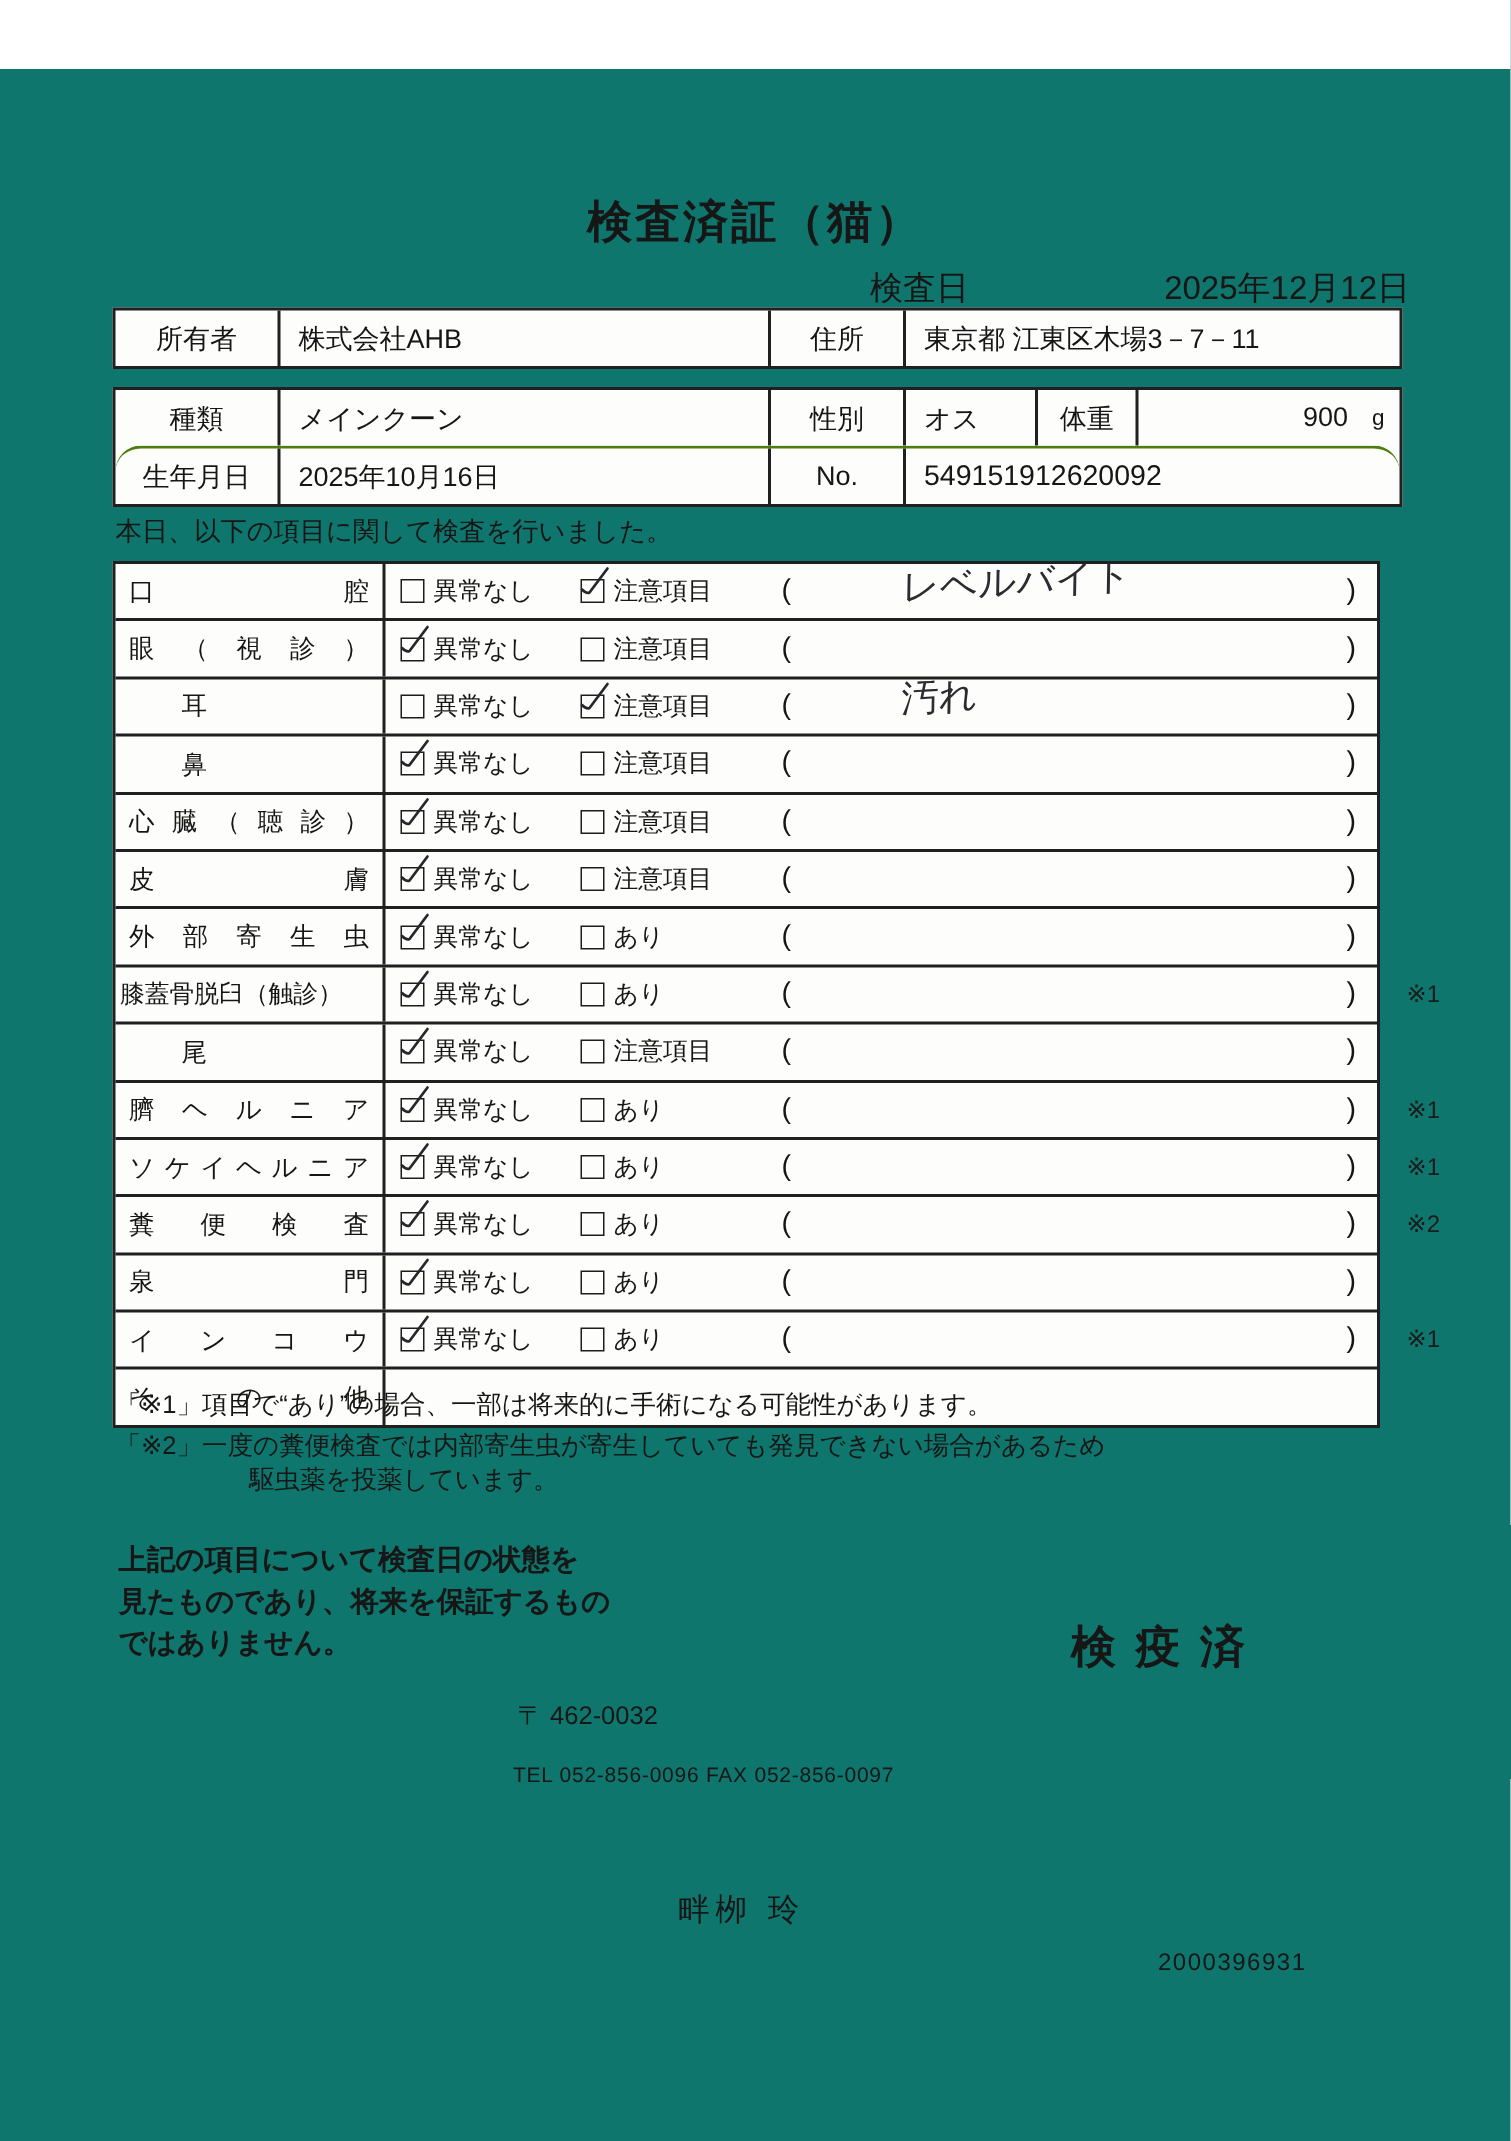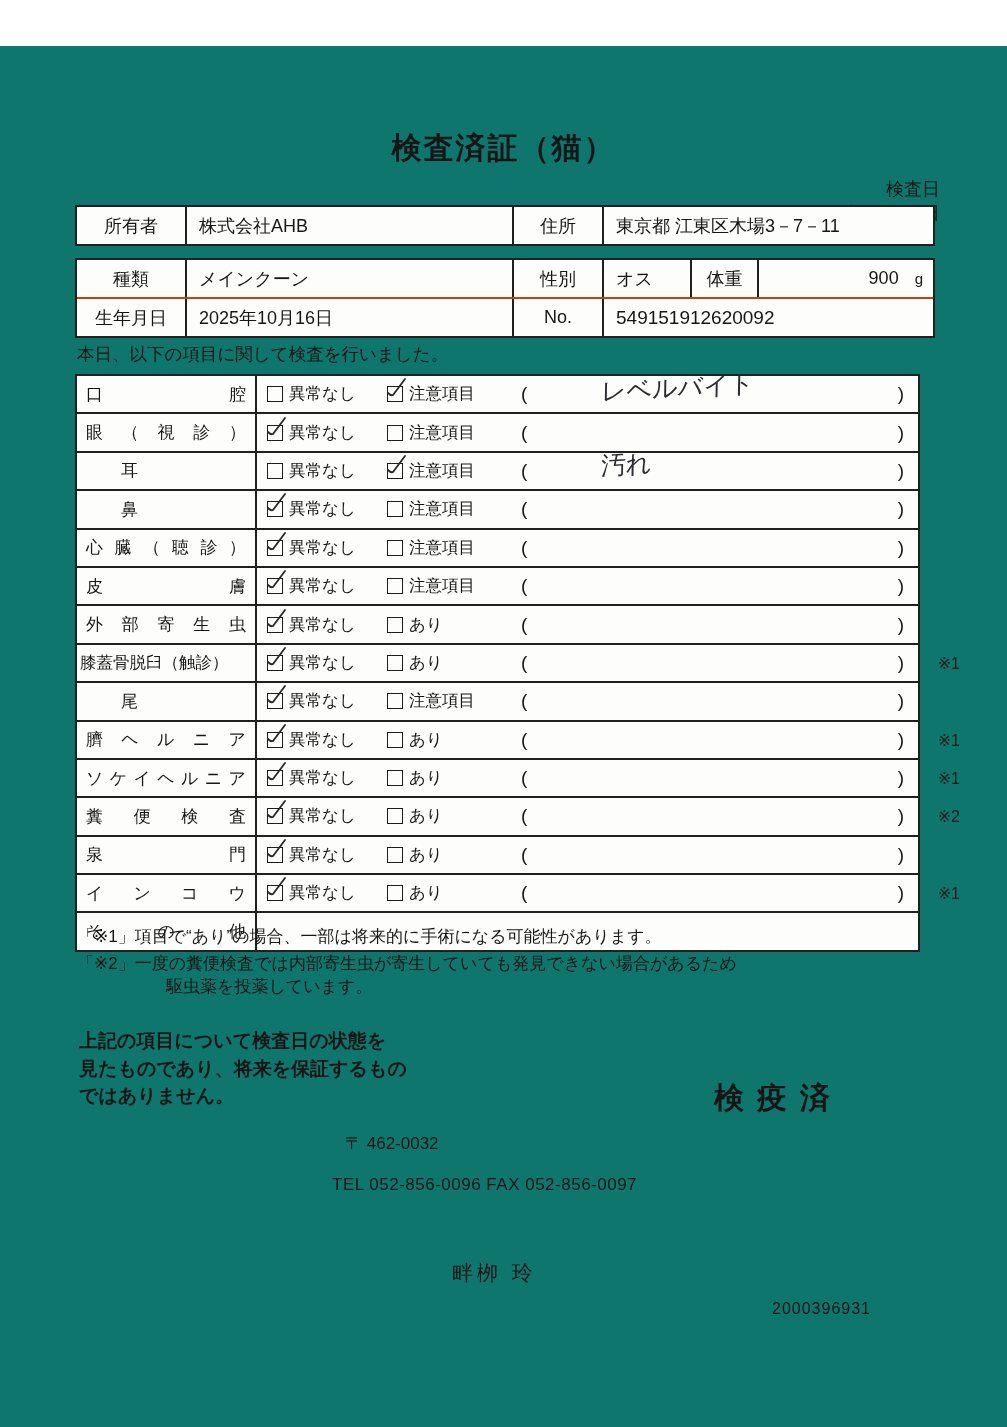--- a/index.html
+++ b/index.html
@@ -1,24 +1,24 @@
 <!DOCTYPE html>
 <html><head>
 <meta charset="utf-8">
 <style>
   html,body{margin:0;padding:0;background:#ffffff;}
   .page{position:relative;width:1007px;height:1427px;background:#0f766e;overflow:hidden;
         font-family:"Liberation Sans","DejaVu Sans",sans-serif;color:#161616;margin-top:46px;}
   .title{position:absolute;top:82px;left:0;width:100%;text-align:center;
          font-size:30px;font-weight:700;letter-spacing:2px;}
   .insp{position:absolute;top:131px;left:580px;width:360px;display:flex;
-        justify-content:space-between;font-size:18px;align-items:flex-end;flex-direction:column;}
+        justify-content:space-between;font-size:22px;align-items:flex-end;}
   .tbl{position:absolute;left:75px;border:2px solid #202020;box-sizing:border-box;background:#fdfdfc;}
   .trow{display:flex;align-items:stretch;}
-  .trow + .trow{border-top:2px solid #c2410c;}
+  .trow + .trow{border-top:2px solid #4d7c0f;border-radius:17px;}
   .htbl .cell{display:flex;align-items:center;box-sizing:border-box;font-size:18px;}
   .htbl .cell + .cell{border-left:2px solid #202020;}
   .lab{justify-content:center;}
   .val{padding-left:12px;}
   .wcell{justify-content:flex-end;padding-right:10px;gap:16px;}
   .unit{font-size:15px;}
   .intro{position:absolute;top:296px;left:77px;font-size:17.5px;}
   
   .chk-row{height:36.4px;position:relative;display:flex;align-items:stretch;}
   .chk-row + .chk-row{border-top:2px solid #202020;}
@@ -38,21 +38,21 @@
   .note-cell{flex:1;display:flex;align-items:center;justify-content:space-between;
              padding:0 14px 0 4px;position:relative;}
   .paren{font-size:19px;}
   .hand{position:absolute;left:84px;top:-12px;font-size:25px;color:#2b2b31;
         transform:rotate(-3deg) skewX(-4deg);white-space:nowrap;}
   .row-mark{position:absolute;right:-42px;top:50%;transform:translateY(-50%);font-size:16px;color:#1b1b1b;}
   .fn{position:absolute;font-size:17px;}
   .disc{position:absolute;top:981px;left:79px;font-size:19px;font-weight:600;line-height:27.5px;}
   .stamp{position:absolute;top:1032px;left:714px;font-size:30px;font-weight:700;letter-spacing:13px;}
   .postal{position:absolute;top:1086px;left:345px;font-size:17px;display:flex;gap:44px;flex-direction:column;}
-  .telfax{position:absolute;top:1129px;left:332px;font-size:17px;letter-spacing:0.5px;}
+  .telfax{position:absolute;top:1129px;left:342px;font-size:14px;letter-spacing:0.5px;}
   .clinic{position:absolute;top:1177px;left:337px;font-size:23px;font-weight:600;letter-spacing:2px;}
   .vet{position:absolute;top:1213px;left:452px;font-size:21px;letter-spacing:4px;}
   .serial{position:absolute;top:1254px;left:772px;font-size:16px;letter-spacing:1px;}
   .cutoff{position:absolute;top:1417px;left:235px;width:625px;height:9px;opacity:.55;
           background:linear-gradient(90deg,rgba(0,0,0,.25),rgba(0,0,0,.06) 22%,rgba(0,0,0,.22) 45%,
                      rgba(0,0,0,.08) 62%,rgba(0,0,0,.24) 82%,rgba(0,0,0,.05));
           filter:blur(2px);border-radius:2px;}
 </style>
 </head>
 <body>

